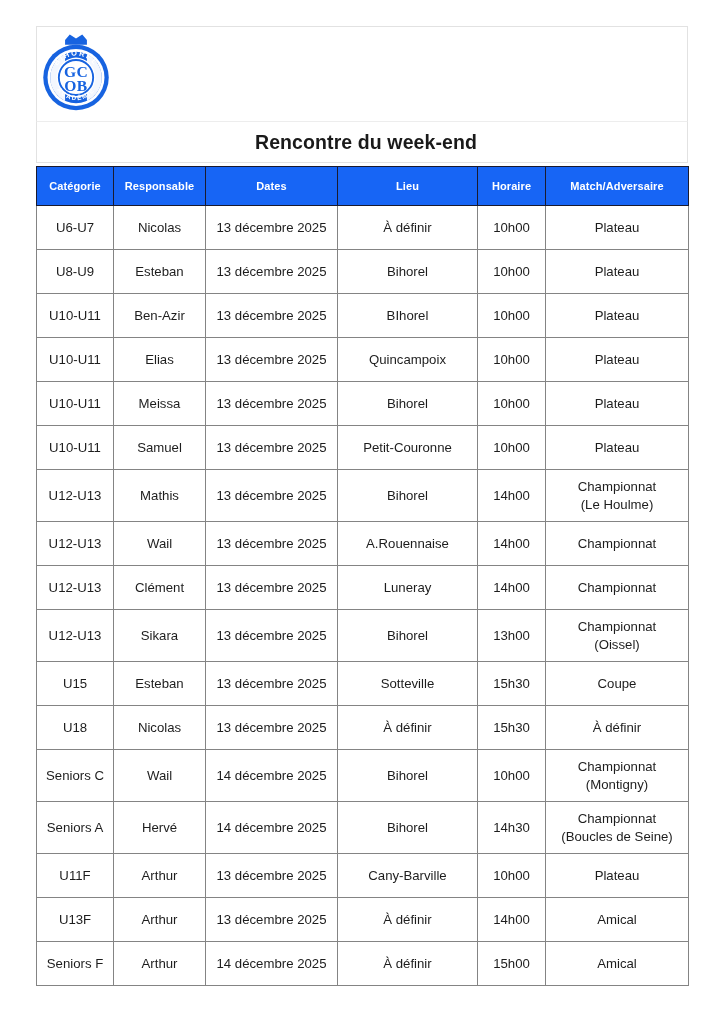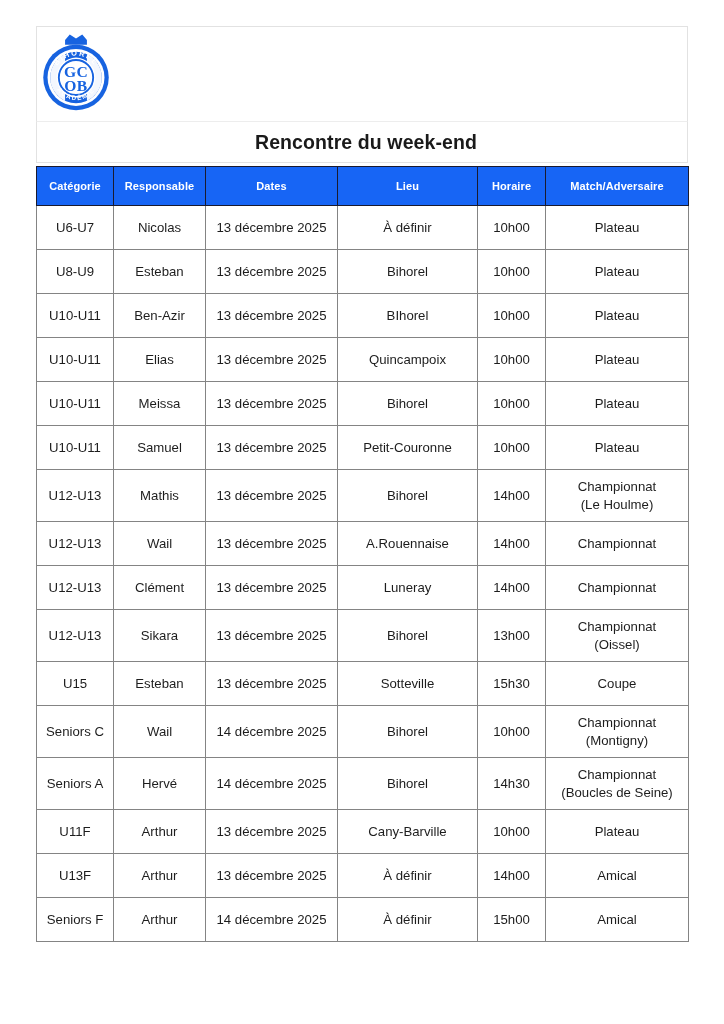--- a/index.html
+++ b/index.html
@@ -250,20 +250,30 @@
           <tr>
             <td>U15</td>
             <td>Esteban</td>
             <td>13 décembre 2025</td>
             <td>Sotteville</td>
             <td>15h30</td>
             <td>
               <span class="sub">Coupe</span>
             </td>
           </tr>
+          <tr>
+            <td>U18</td>
+            <td>Nicolas</td>
+            <td>13 décembre 2025</td>
+            <td>À définir</td>
+            <td>15h30</td>
+            <td>
+              <span class="sub">À définir</span>
+            </td>
+          </tr>
           <tr class="tall">
             <td>Seniors C</td>
             <td>Wail</td>
             <td>14 décembre 2025</td>
             <td>Bihorel</td>
             <td>10h00</td>
             <td>
               <span class="sub">Championnat</span>
               <span class="sub">(Montigny)</span>
             </td>

